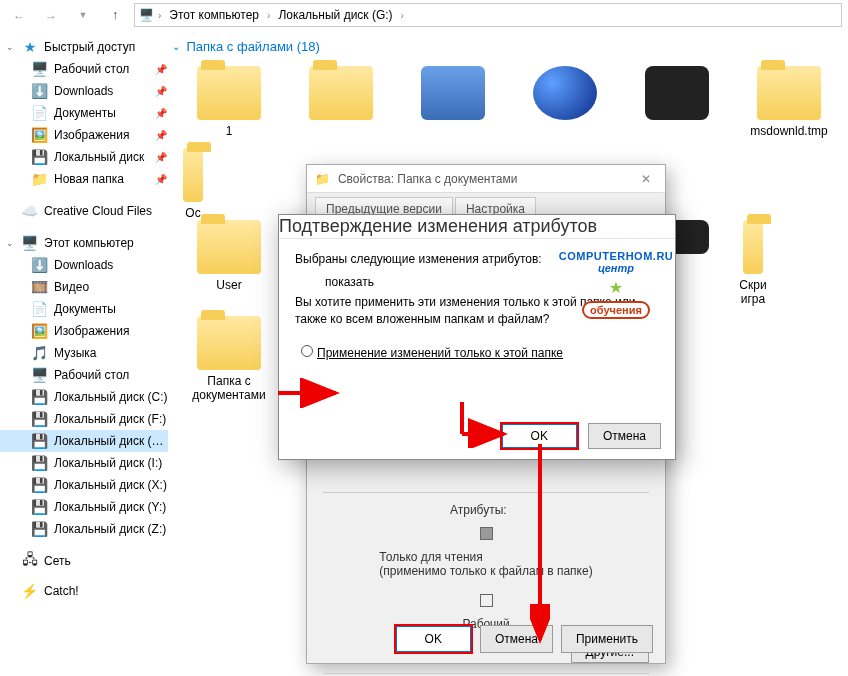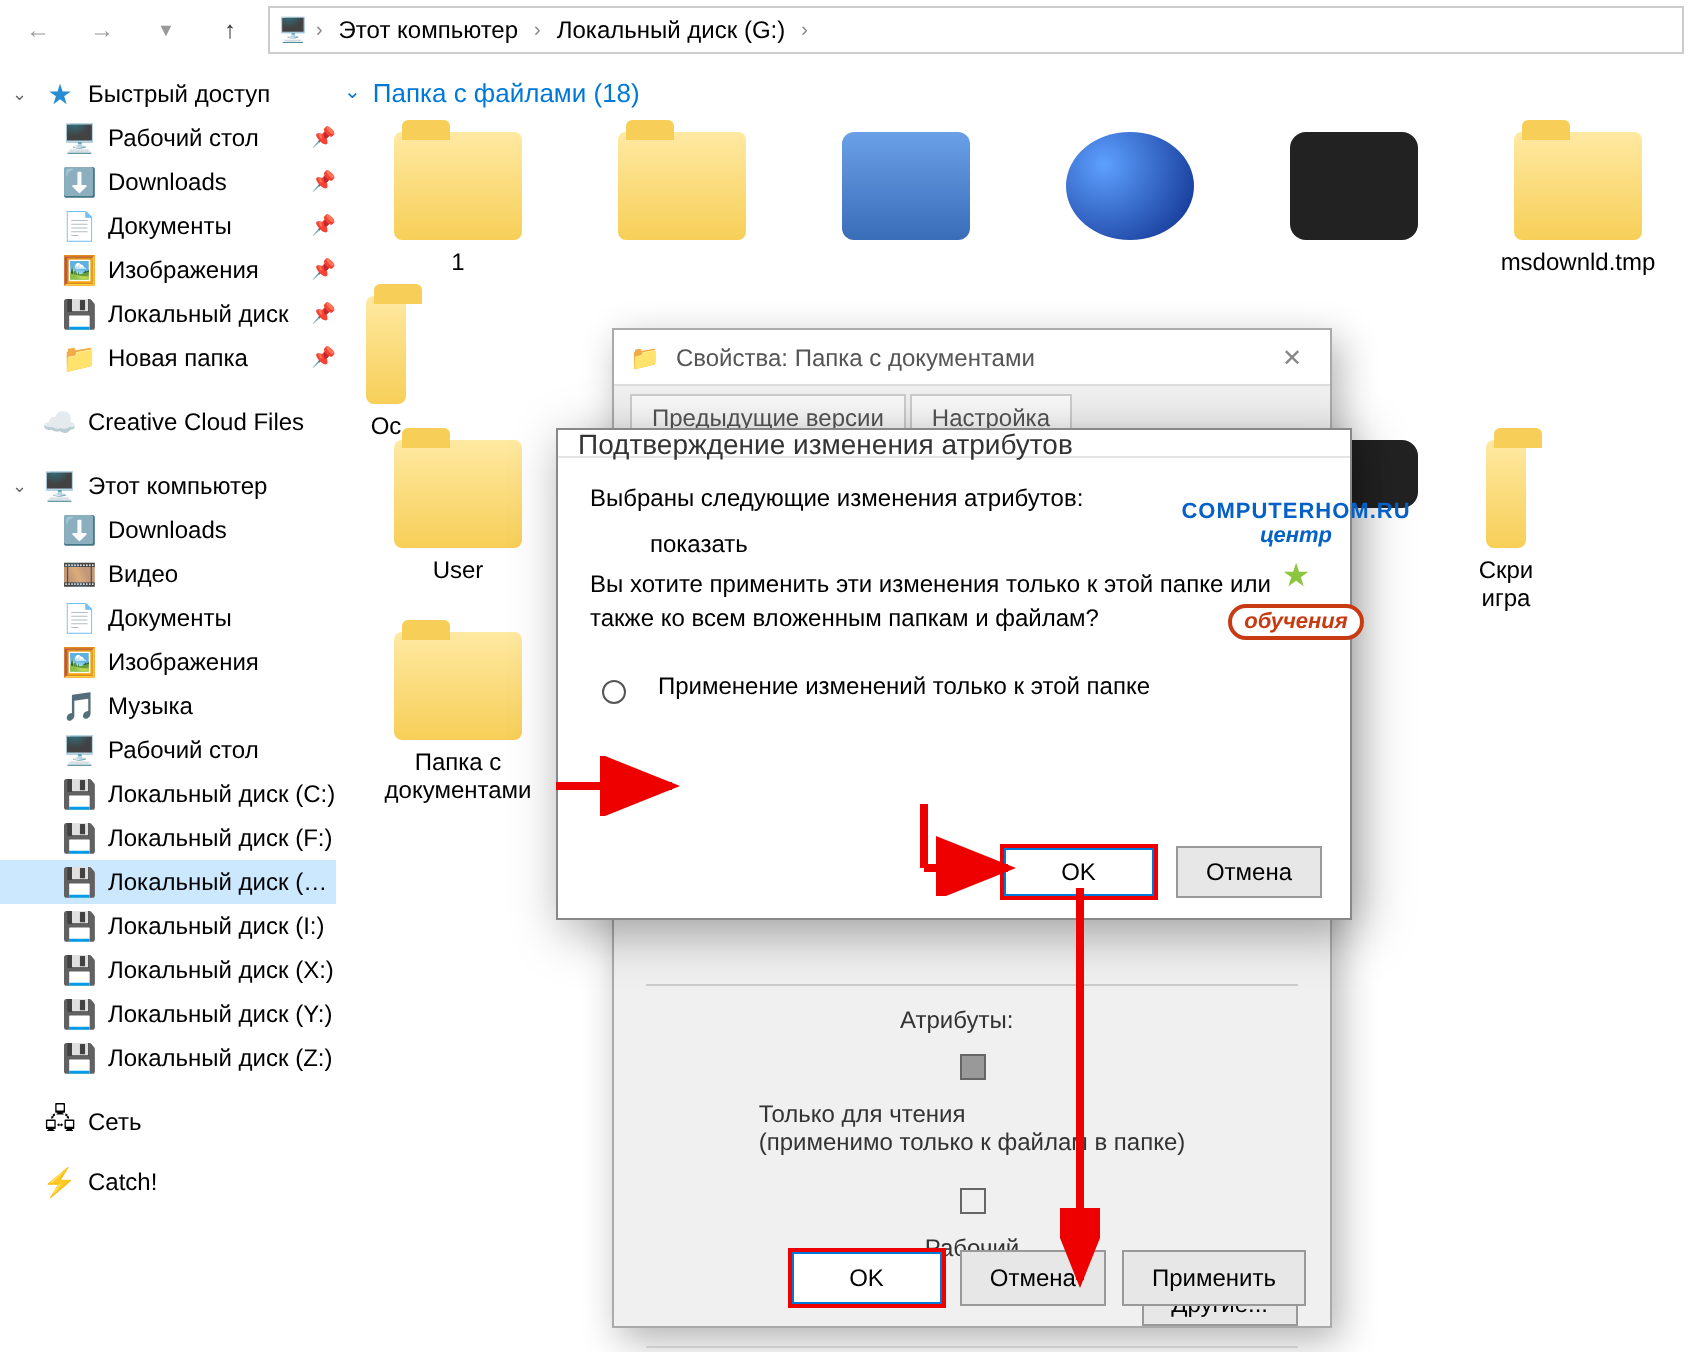--- a/index.html
+++ b/index.html
@@ -43,39 +43,39 @@
 .tabs span { padding: 4px 10px; border: 1px solid #ccc; border-bottom: none; background: #f9f9f9; }
 .props-body { padding: 12px 16px; color: #333; }
 .props-body .row { display: flex; align-items: center; gap: 10px; margin: 6px 0; flex-direction: column; }
 .props-body hr { border: none; border-top: 1px solid #ccc; margin: 10px 0; }
 .chk { width: 13px; height: 13px; border: 1px solid #666; display: inline-block; }
 .btn { border: 1px solid #999; background: #e7e7e7; padding: 3px 14px; font-size: 12px; }
 .props-footer { position: absolute; bottom: 10px; right: 12px; display: flex; gap: 8px; }
 
 
 .confirm { position: absolute; top: 214px; left: 278px; width: 398px; height: 246px; background: #fff; border: 1px solid #888; box-shadow: 4px 6px 24px rgba(0,0,0,.35); }
-.confirm-title { height: 14px; display: flex; align-items: center; padding: 0 10px; font-size: 14px; color: #333; border-bottom: 1px solid #e5e5e5; }
+.confirm-title { height: 24px; display: flex; align-items: center; padding: 0 0; font-size: 18px; color: #333; border-bottom: 1px solid #e5e5e5; }
 .confirm-body { padding: 12px 8px 8px 16px; color: #000000; line-height: 1.45; }
 .confirm-body .msg1 { margin-bottom: 6px; }
 .confirm-body .indent { padding-left: 30px; margin-bottom: 2px; }
-.radio-row { display: flex; align-items: flex-end; gap: 16px; margin: 5px 0; padding: 3px 6px; }
+.radio-row { display: flex; align-items: flex-start; gap: 4px; margin: 5px 0; padding: 3px 6px; text-decoration: underline; }
 .radio-o { width: 12px; height: 12px; border: 1px solid #555; border-radius: 50%; display: inline-flex; align-items: center; justify-content: center; }
 .radio-o.filled::after { content:""; width:6px; height:6px; background:#333; border-radius:50%; }
 .hl-red { outline: 2px solid #e00; outline-offset: -1px; }
 .confirm-footer { position: absolute; bottom: 10px; right: 14px; display: flex; gap: 10px; }
 
 
 .arrow { position: absolute; pointer-events: none; }
 
 
-.watermark { position:absolute; top:250px; left:568px; width:160px; height:70px; pointer-events:none; font-size:11px; }
+.watermark { position:absolute; top:250px; left:536px; width:160px; height:70px; pointer-events:none; font-size:11px; }
 .wm-top { color:#0560c7; font-weight:bold; text-align:center; letter-spacing:.5px; }
 .wm-mid { display:flex; align-items:center; justify-content:center; gap:4px;flex-direction:column; }
 .wm-star { color:#8cc63f; font-size:16px; }
-.wm-o { color:#c83a12; font-weight:bold; background:#fff; border:2px solid #c83a12; border-radius:10px; padding:1px 6px;font-style:italic; }
+.wm-o { color:#c83a12; font-weight:bold; background:#fff; border:2px solid #c83a12; border-radius:10px; padding:1px 6px; }
 .wm-bot { color:#0560c7; font-weight:bold; text-align:center; font-style:italic; }
 
 .chev { font-size: 10px; }
 </style>
 </head>
 <body>
 
 <div class="navbar">
   <div class="nav-btn">←</div>
   <div class="nav-btn">→</div>

